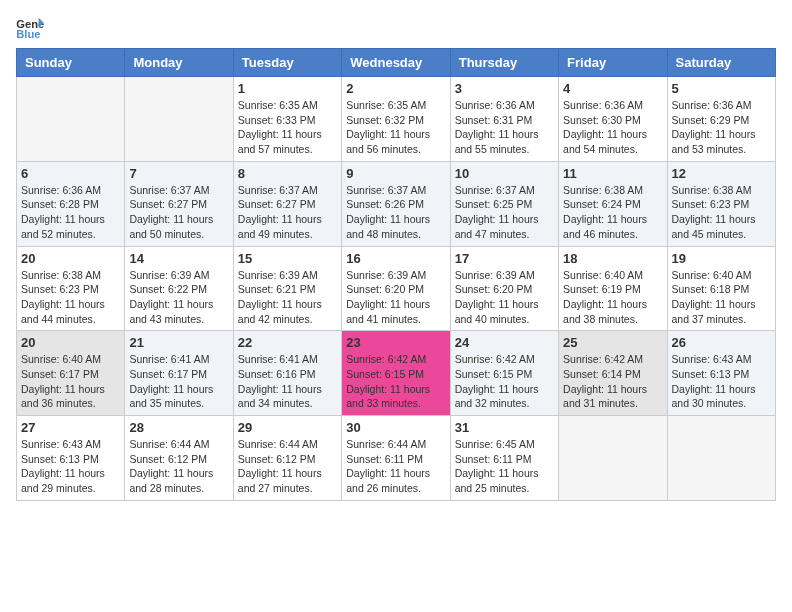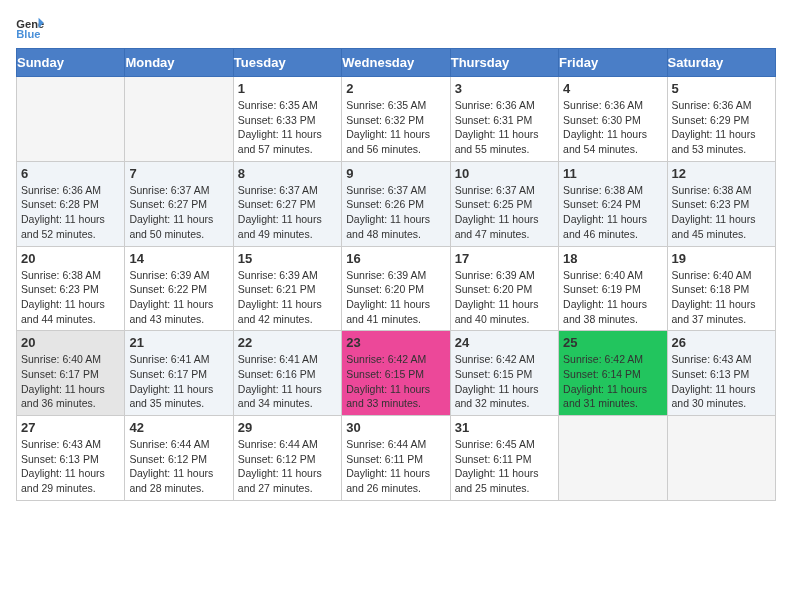--- a/index.html
+++ b/index.html
@@ -39,21 +39,21 @@
       color: #555;
     }
     table {
       width: 100%;
       border-collapse: collapse;
       font-size: 11px;
     }
     thead th {
       background-color: #4a7ec7;
       color: #fff;
-      padding: 6px 0;
+      padding: 6px 8px;
       text-align: left;
       font-size: 13px;
       font-weight: bold;
       border: 1px solid #3a6eb7;
     }
     td {
       border: 1px solid #ccc;
       vertical-align: top;
       padding: 4px;
       width: 107px;
@@ -211,36 +211,36 @@
           <div class="day-info">Sunrise: 6:41 AM<br>Sunset: 6:16 PM<br>Daylight: 11 hours and 34 minutes.</div>
         </td>
         <td style="background: #ec4899;">
           <span class="day-num">23</span>
           <div class="day-info">Sunrise: 6:42 AM<br>Sunset: 6:15 PM<br>Daylight: 11 hours and 33 minutes.</div>
         </td>
         <td style="background: rgb(240, 244, 248);">
           <span class="day-num">24</span>
           <div class="day-info">Sunrise: 6:42 AM<br>Sunset: 6:15 PM<br>Daylight: 11 hours and 32 minutes.</div>
         </td>
-        <td style="background: #22c55e;">
+        <td style="background: #e5e5e5;">
           <span class="day-num">25</span>
           <div class="day-info">Sunrise: 6:42 AM<br>Sunset: 6:14 PM<br>Daylight: 11 hours and 31 minutes.</div>
         </td>
         <td style="background: rgb(240, 244, 248);">
           <span class="day-num">26</span>
           <div class="day-info">Sunrise: 6:43 AM<br>Sunset: 6:13 PM<br>Daylight: 11 hours and 30 minutes.</div>
         </td>
       </tr>
       <tr>
         <td>
           <span class="day-num">27</span>
           <div class="day-info">Sunrise: 6:43 AM<br>Sunset: 6:13 PM<br>Daylight: 11 hours and 29 minutes.</div>
         </td>
         <td>
-          <span class="day-num">42</span>
+          <span class="day-num">28</span>
           <div class="day-info">Sunrise: 6:44 AM<br>Sunset: 6:12 PM<br>Daylight: 11 hours and 28 minutes.</div>
         </td>
         <td>
           <span class="day-num">29</span>
           <div class="day-info">Sunrise: 6:44 AM<br>Sunset: 6:12 PM<br>Daylight: 11 hours and 27 minutes.</div>
         </td>
         <td>
           <span class="day-num">30</span>
           <div class="day-info">Sunrise: 6:44 AM<br>Sunset: 6:11 PM<br>Daylight: 11 hours and 26 minutes.</div>
         </td>

